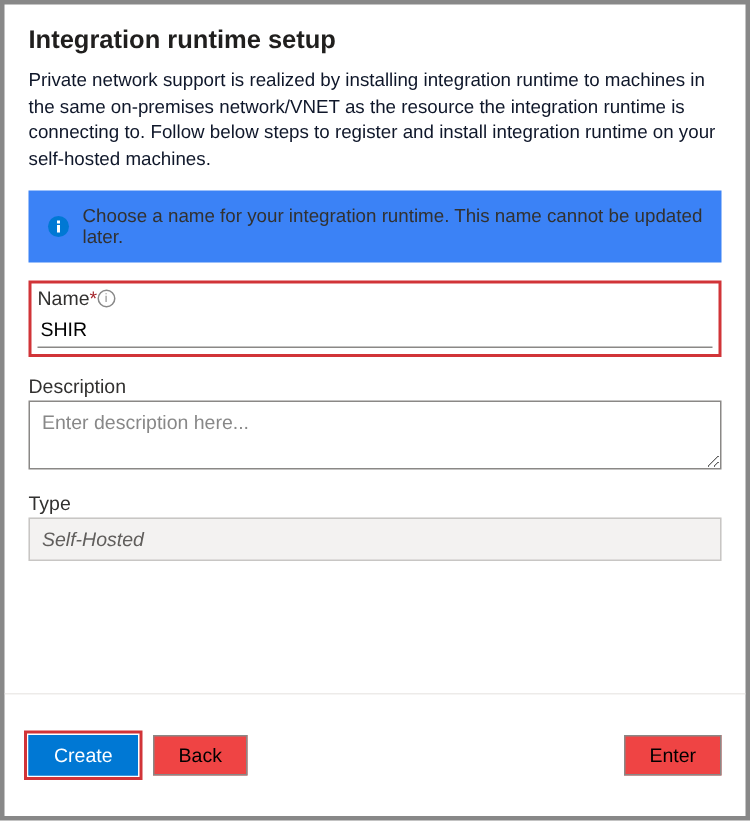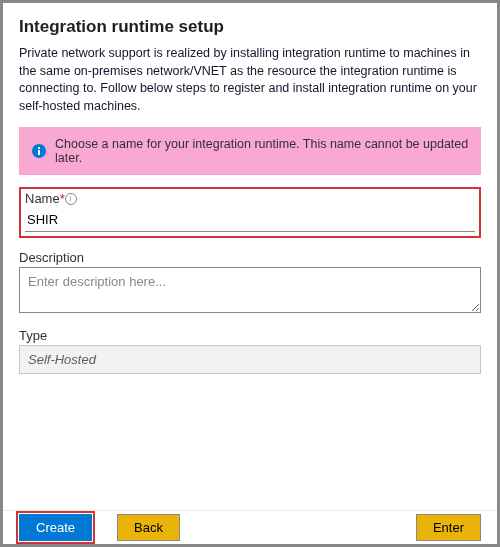--- a/index.html
+++ b/index.html
@@ -26,21 +26,21 @@
     margin: 0 0 8px 0;
     color: #201f1e;
   }
   .intro {
     font-size: 12.5px;
     color: #0f172a;
     line-height: 1.4;
     margin: 0 0 12px 0;
   }
   .info-banner {
-    background: #f9a8d4;
+    background: #3b82f6;
     padding: 10px 12px;
     display: flex;
     align-items: center;
     gap: 8px;
     font-size: 12.5px;
     color: #323130;
     margin-bottom: 12px;
   }
   .info-banner svg { flex-shrink: 0; }
   .field-group { margin-bottom: 12px; }
@@ -93,31 +93,31 @@
     width: 100%;
     border: 1px solid #c8c6c4;
     background: #f3f2f1;
     padding: 6px 8px;
     color: #605e5c;
     font-size: 13px;
     font-style: italic;
   }
   .footer {
     border-top: 1px solid #edebe9;
-    padding: 3px 16px;
+    padding: 27px 16px;
     display: flex;
     align-items: center;
-    gap: 25px;
+    gap: 10px;
   }
   .btn {
     font-family: inherit;
     font-size: 13px;
     padding: 5px 16px;
     border: 1px solid #8a8886;
-    background: #eab308;
+    background: #ef4444;
     cursor: pointer;
     min-width: 60px;
   }
   .btn-primary {
     background: #0078d4;
     border-color: #0078d4;
     color: #fff;
   }
   .btn-highlight {
     outline: 2px solid #d13438;

